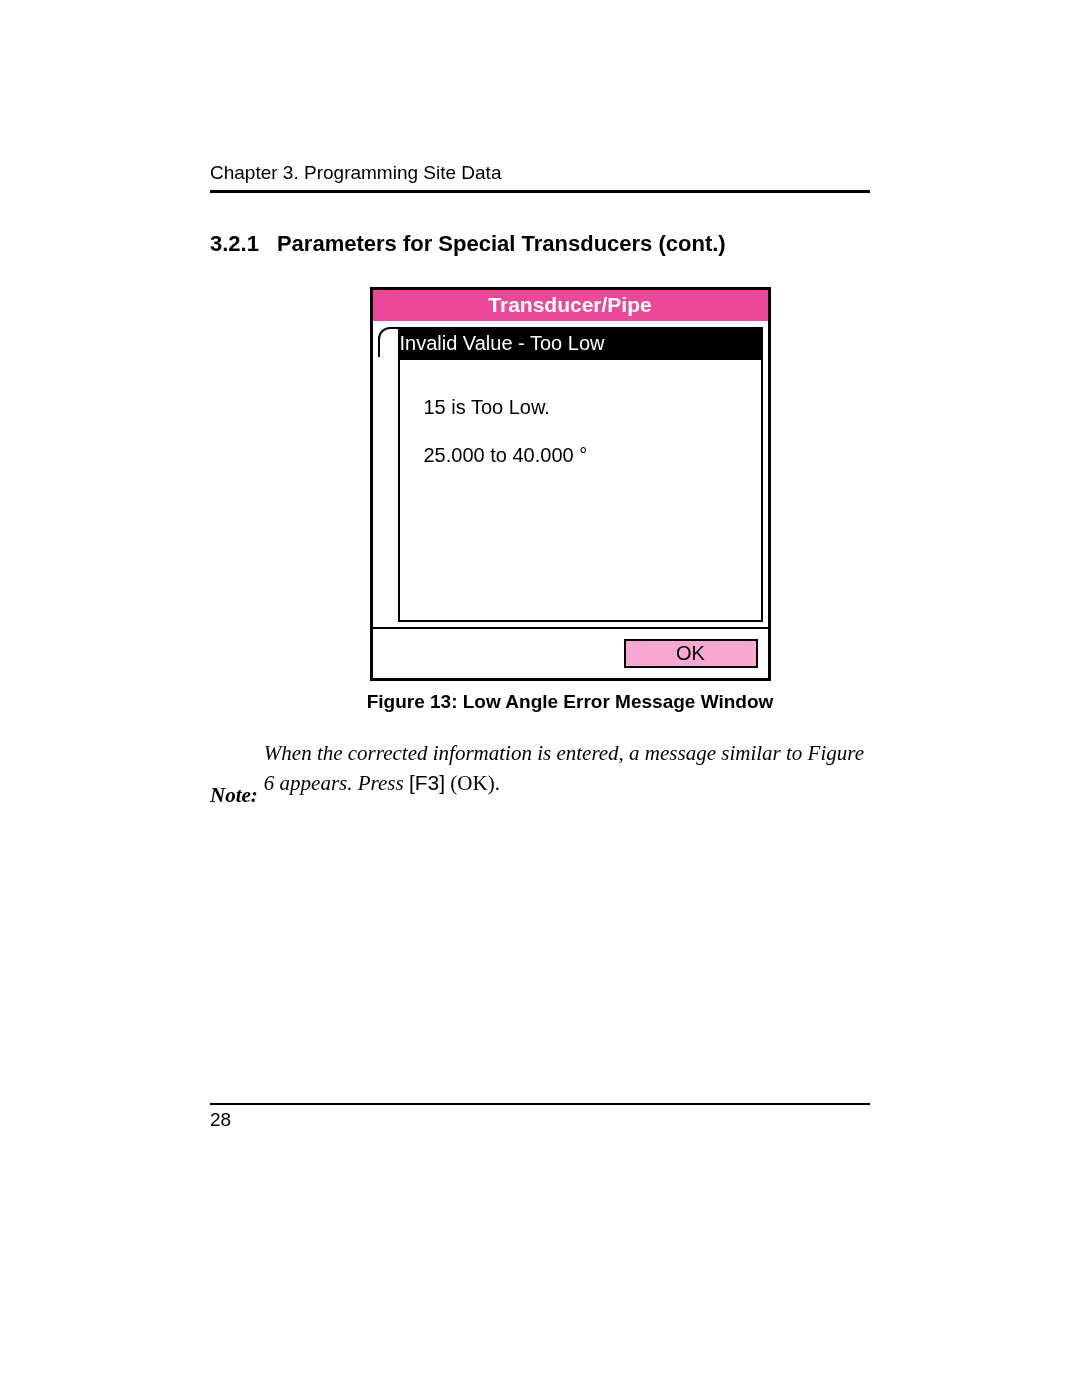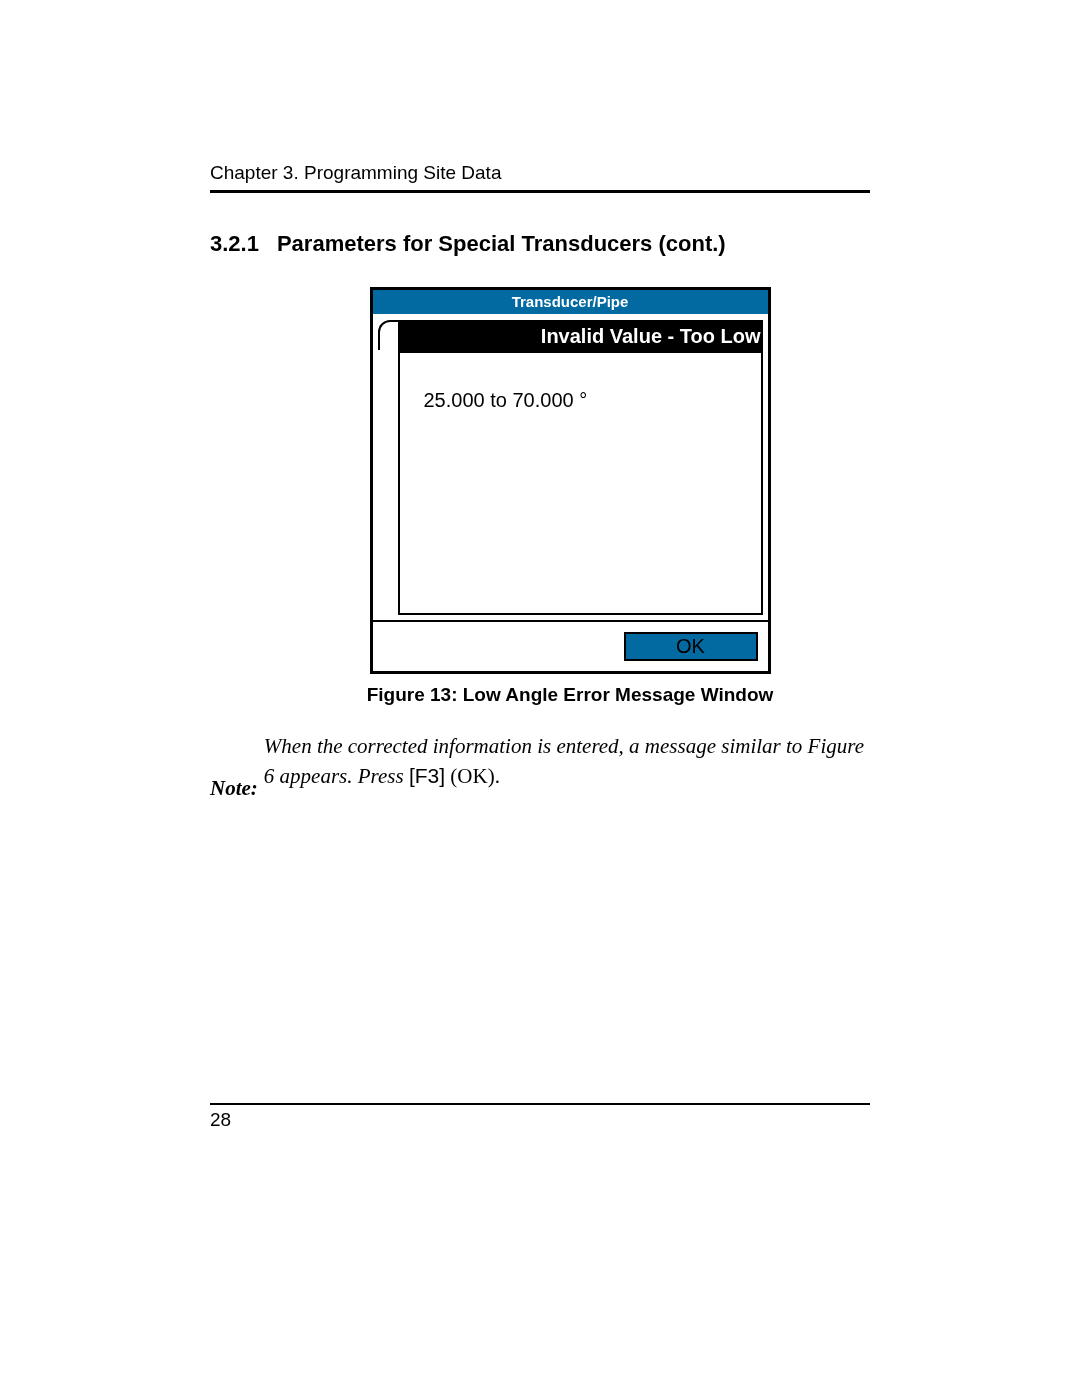--- a/index.html
+++ b/index.html
@@ -45,26 +45,26 @@
   .figure-wrap {
     margin-left: 60px;
   }
   .device {
     width: 401px;
     border: 3px solid #000;
     box-sizing: border-box;
     margin: 0 auto;
   }
   .device-outer-title {
-    background: #0369a1;
+    background: #ec4899;
     color: #fff;
     text-align: center;
     font-weight: 700;
     font-family: Arial, sans-serif;
-    font-size: 15px;
+    font-size: 21px;
     padding: 3px 0 4px 0;
   }
   .device-body {
     position: relative;
     padding: 6px 5px 5px 5px;
   }
   .tab-stub {
     position: absolute;
     top: 6px;
     left: 5px;
@@ -82,22 +82,22 @@
     position: relative;
     z-index: 3;
     margin-left: 20px;
     border: 2px solid #000;
     box-sizing: border-box;
     background: #fff;
   }
   .inner-title {
     background: #000;
     color: #fff;
-    text-align: right;
-    font-weight: 700;
+    text-align: left;
+    font-weight: 400;
     font-family: Arial, sans-serif;
     font-size: 20px;
     padding: 3px 0 5px 0;
   }
   .inner-msg {
     font-family: Arial, sans-serif;
     font-size: 20px;
     color: #000;
     padding: 34px 16px 16px 24px;
     min-height: 210px;
@@ -110,21 +110,21 @@
     display: flex;
     justify-content: flex-end;
   }
   .ok-btn {
     border: 2px solid #000;
     font-family: Arial, sans-serif;
     font-size: 20px;
     padding: 1px 0;
     width: 130px;
     text-align: center;
-    background: #0369a1;
+    background: #f9a8d4;
   }
   .figure-caption {
     text-align: center;
     font-weight: 700;
     font-size: 19px;
     margin-top: 10px;
   }
   .note {
     font-size: 21px;
     margin-top: 26px;
@@ -177,21 +177,22 @@
   </div>
 
   <div class="figure-wrap">
     <div class="device">
       <div class="device-outer-title">Transducer/Pipe</div>
       <div class="device-body">
         <div class="tab-stub"></div>
         <div class="inner-card">
           <div class="inner-title">Invalid Value - Too Low</div>
           <div class="inner-msg">
-            <div> 25.000 to 70.000 °</div>
+            <div class="l1">15 is Too Low.</div>
+            <div> 25.000 to 40.000 °</div>
           </div>
         </div>
       </div>
       <div class="device-footer">
         <div class="ok-btn">OK</div>
       </div>
     </div>
     <div class="figure-caption">Figure 13: Low Angle Error Message Window</div>
   </div>
 

